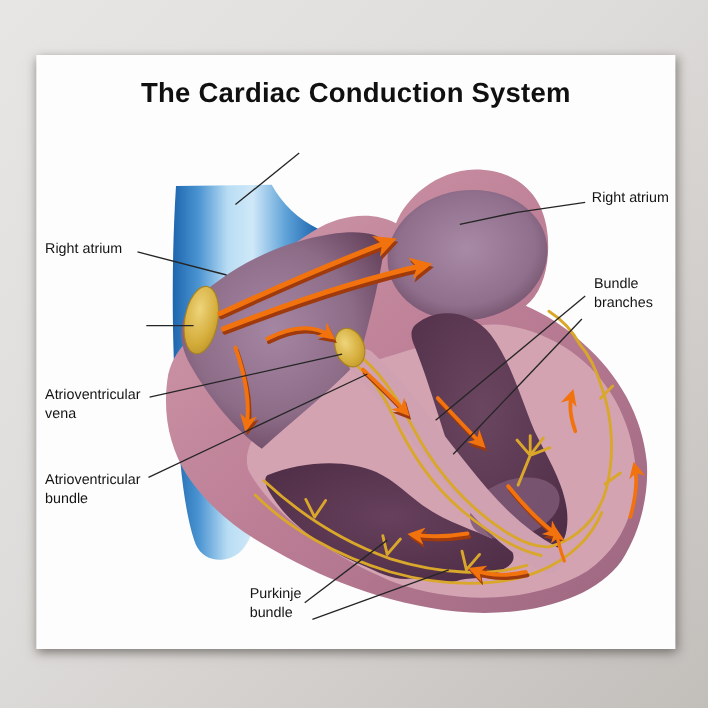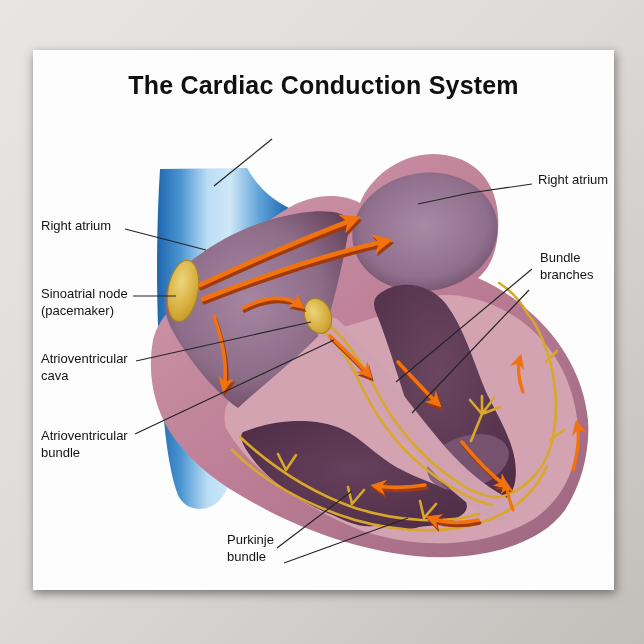--- a/index.html
+++ b/index.html
@@ -180,33 +180,29 @@
 
 
   <div class="label" style="left:538px;top:171px">
     <span>Right atrium</span>
   </div>
 
   <div class="label" style="left:41px;top:217px">
     <span>Right atrium</span>
   </div>
 
-  <div class="label" style="left:41px;top:285px">
-    <span>Sinoatrial node</span>
-    <span>(pacemaker)</span>
-  </div>
 
   <div class="label" style="left:540px;top:249px">
     <span>Bundle</span>
     <span>branches</span>
   </div>
 
   <div class="label" style="left:41px;top:350px">
     <span>Atrioventricular</span>
-    <span>cava</span>
+    <span>vena</span>
   </div>
 
   <div class="label" style="left:41px;top:427px">
     <span>Atrioventricular</span>
     <span>bundle</span>
   </div>
 
   <div class="label" style="left:227px;top:531px">
     <span>Purkinje</span>
     <span>bundle</span>

